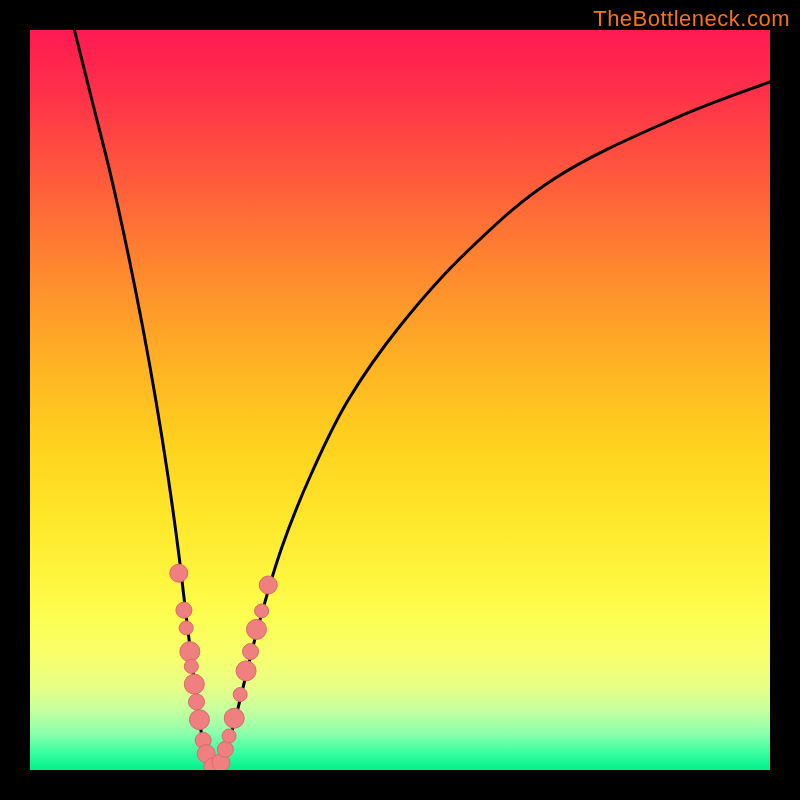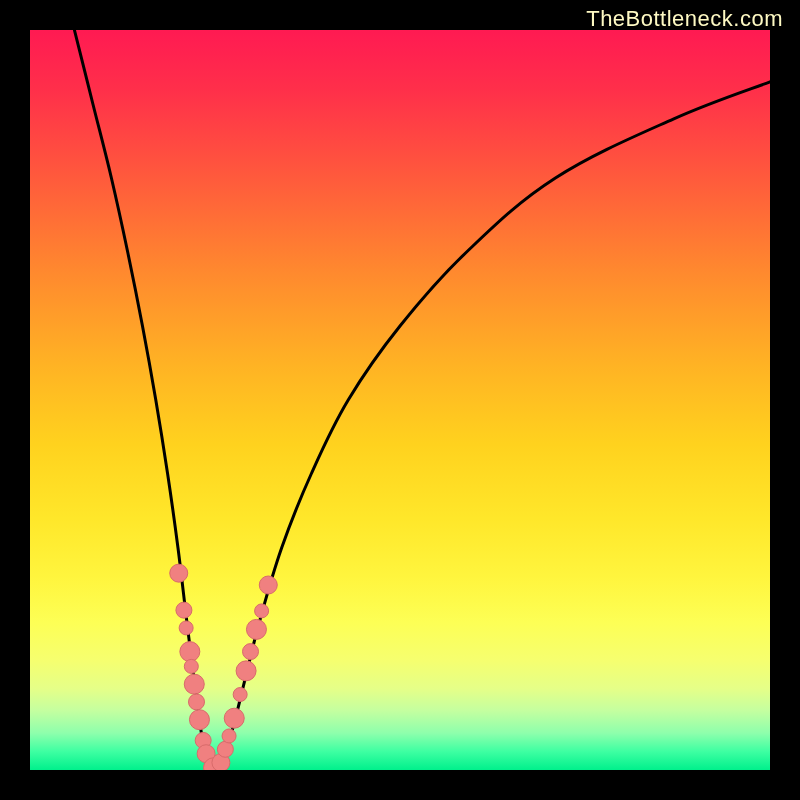--- a/index.html
+++ b/index.html
@@ -48,22 +48,22 @@
       #e5ff88 89%,
       #c4ffa0 92%,
       #8effac 95%,
       #3effa2 97.5%,
       #00f08c 100%
     );
   }
   .watermark {
     position: absolute;
     top: 6px;
-    right: 17px;
-    color: #fef9c3;
+    right: 10px;
+    color: #f97316;
     font-size: 22px;
     font-weight: 500;
     letter-spacing: 0.5px;
     user-select: none;
   }
   svg.curve {
     position: absolute;
     top: 0;
     left: 0;
   }

